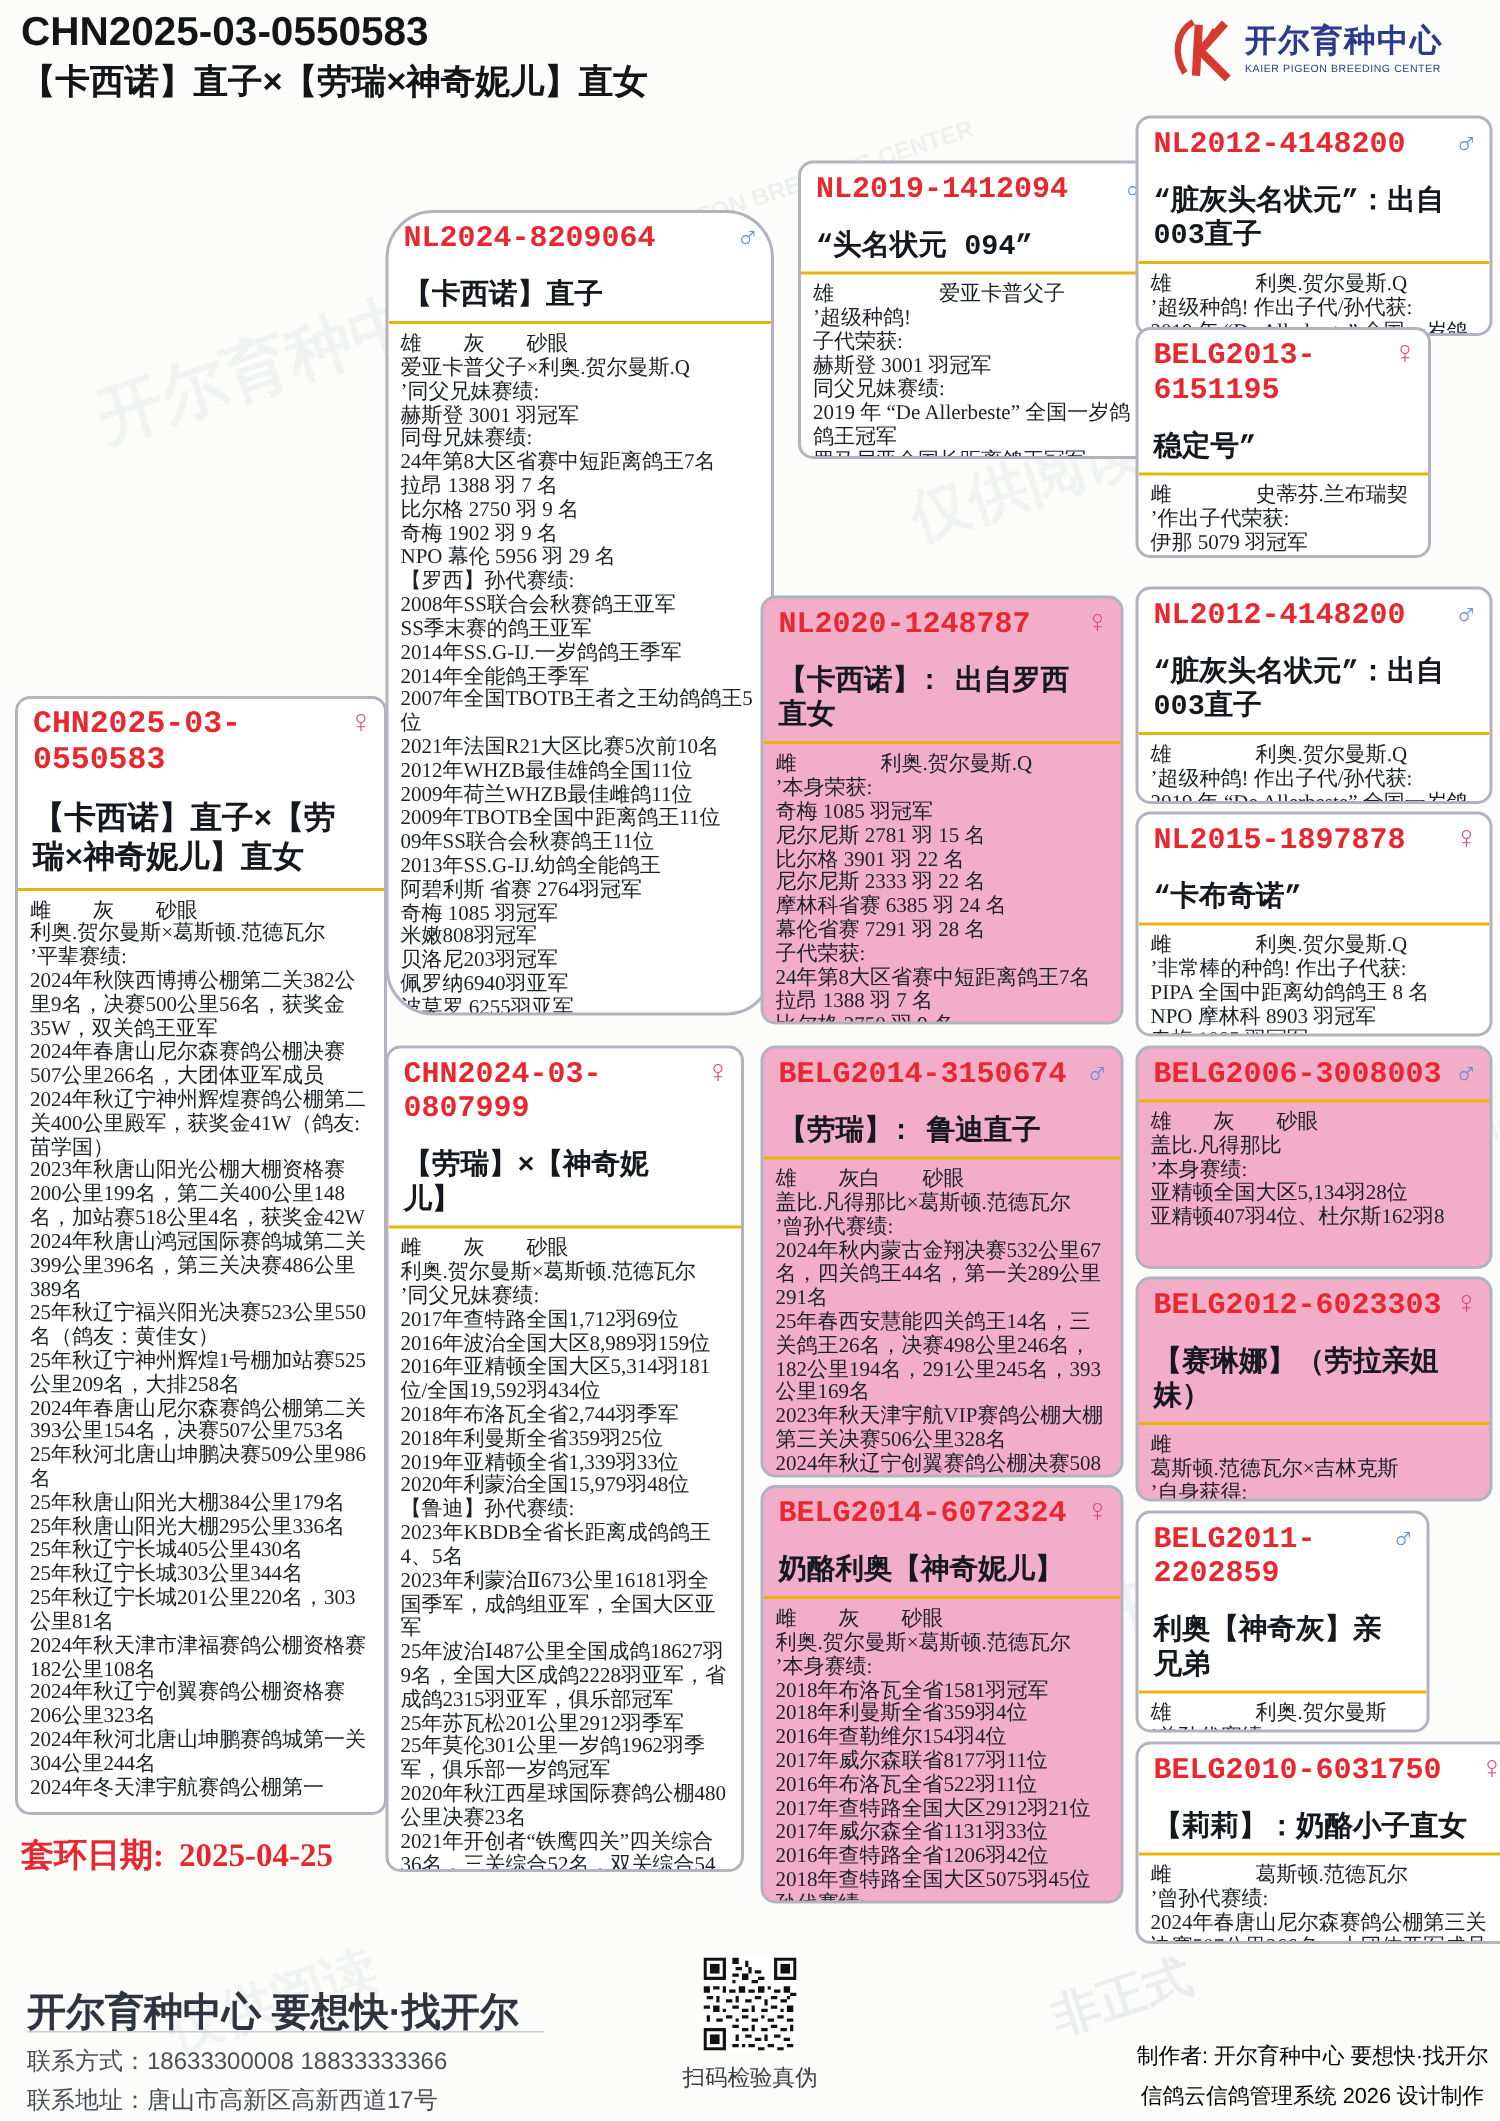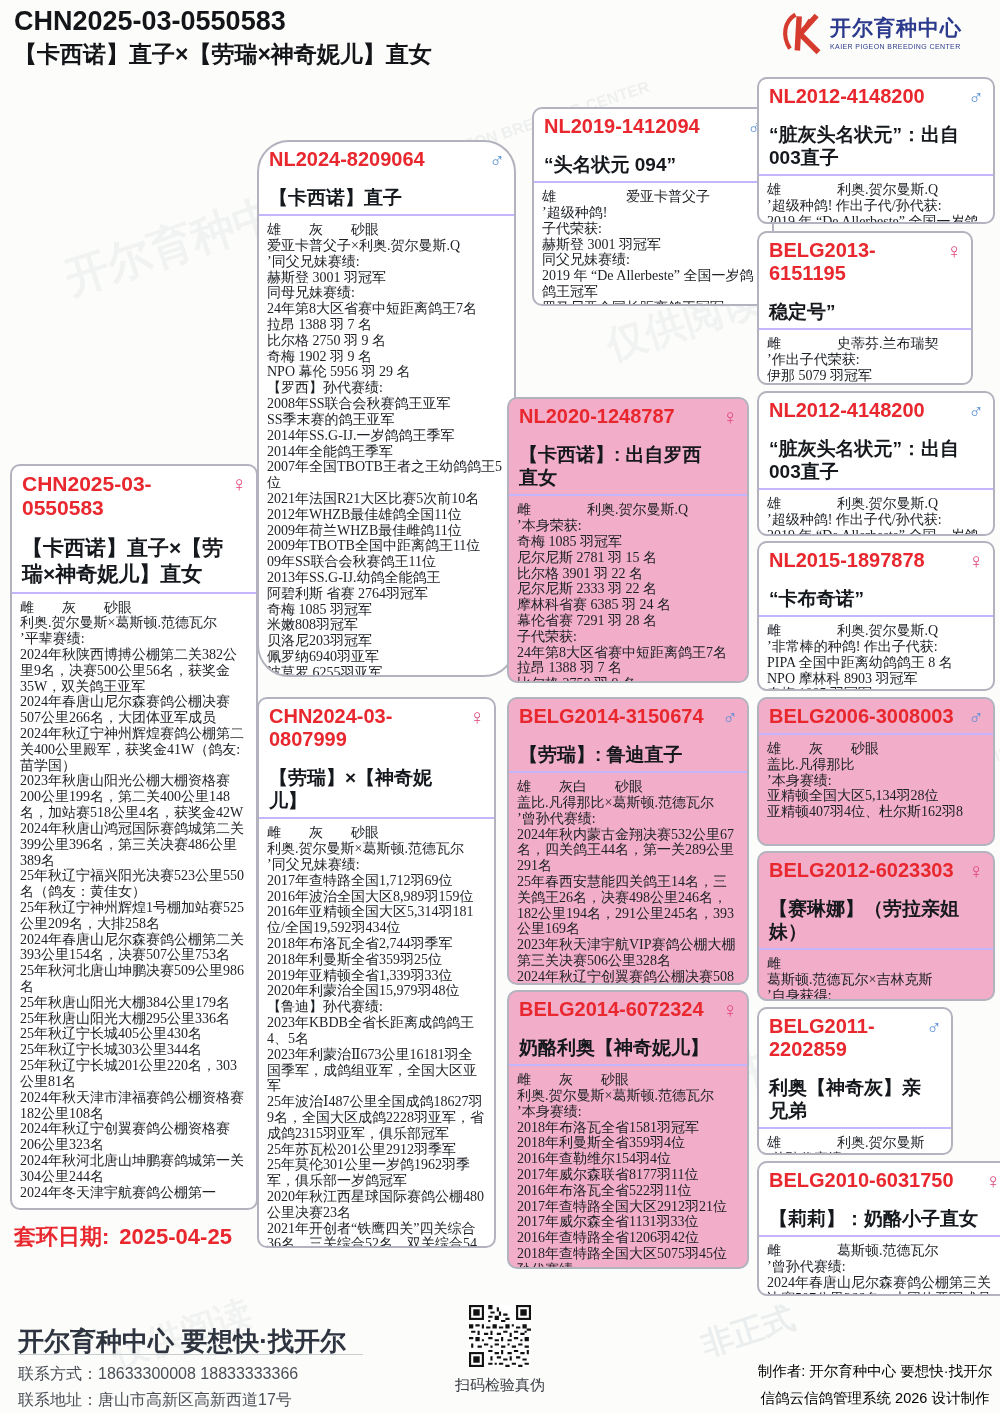--- a/index.html
+++ b/index.html
@@ -16,32 +16,32 @@
   .page-id{position:absolute;left:14px;top:6px;font-size:27px;font-weight:bold;color:#131518;}
   .page-title{position:absolute;left:14px;top:39px;font-size:23px;font-weight:bold;color:#131518;}
   .logo{position:absolute;left:778px;top:8px;width:214px;height:50px;display:flex;align-items:center;}
   .logo-text{margin-left:6px;}
   .logo-cn{font-size:21px;font-weight:bold;color:#2b3a8c;letter-spacing:1px;line-height:1.1;}
   .logo-en{font-size:7px;color:#2b3a8c;letter-spacing:.4px;margin-top:3px;}
   
   .box{position:absolute;background:#ffffff;border:2px solid #b3b3bf;border-radius:10px;
        overflow:hidden;box-sizing:border-box;}
   .box.pink{background:#f2aec8;}
-  .box-head{position:relative;padding:6px 30px 5px 10px;border-bottom:2px solid #c4b5fd;}
+  .box-head{position:relative;padding:6px 30px 5px 10px;border-bottom:2px solid #eab308;font-family:Liberation Mono, monospace;}
   .ring{color:#e8272e;font-weight:bold;font-size:20px;line-height:1.15;}
   .main .ring{font-size:21px;}
   .sex{position:absolute;top:7px;right:9px;font-size:21px;font-weight:bold;line-height:1;}
   .sex.male{color:#5b8fd6;}
   .sex.female{color:#e0457b;}
   .btitle{color:#15181c;font-weight:bold;font-size:19px;line-height:1.22;margin-top:15px;}
   .main .btitle{font-size:21px;}
   .box-body{padding:6px 8px 8px 8px;font-size:14px;line-height:1.13;color:#1c1f24;
             white-space:pre-line;font-family:"Liberation Serif","DejaVu Serif",serif;}
   
-  .ring-date{position:absolute;left:14px;top:1222px;font-size:22px;font-weight:bold;color:#e8272e;}
+  .ring-date{position:absolute;left:14px;top:1222px;font-size:22px;font-weight:bold;color:#e8272e;font-family:Liberation Serif, serif;}
   .ring-date .val{margin-left:10px;}
   
   .slogan{position:absolute;left:18px;top:1324px;font-size:26px;font-weight:bold;color:#2f3540;}
   .f-divider{position:absolute;left:18px;top:1354px;width:345px;border-top:1px solid #c9ccd1;}
   .contact{position:absolute;left:18px;top:1364px;font-size:16px;color:#4a4f57;}
   .address{position:absolute;left:18px;top:1390px;font-size:16px;color:#4a4f57;}
   .qr{position:absolute;left:469px;top:1305px;width:62px;height:62px;}
   .qr-caption{position:absolute;left:449px;top:1376px;width:102px;text-align:center;
               font-size:15px;color:#3a3f46;}
   .maker{position:absolute;left:752px;top:1358px;width:246px;text-align:center;
@@ -259,21 +259,21 @@
   <div class="box-head">
     <div class="ring">NL2012-4148200</div>
     <div class="sex male">♂</div>
     <div class="btitle">“脏灰头名状元”：出自003直子</div>
   </div>
   <div class="box-body">雄　　　　利奥.贺尔曼斯.Q
 ’超级种鸽! 作出子代/孙代获:
 2019 年 “De Allerbeste” 全国一岁鸽鸽王冠军</div>
 </div>
 
-<div class="box" style="left:757px;top:231px;width:216px;height:154px;">
+<div class="box" style="left:757px;top:218px;width:197px;height:154px;">
   <div class="box-head">
     <div class="ring">BELG2013-6151195</div>
     <div class="sex female">♀</div>
     <div class="btitle">稳定号”</div>
   </div>
   <div class="box-body">雌　　　　史蒂芬.兰布瑞契
 ’作出子代荣获:
 伊那 5079 羽冠军
 NPO 南特伊 4305 羽冠军
 道尔夫 2432 羽亚军</div>

